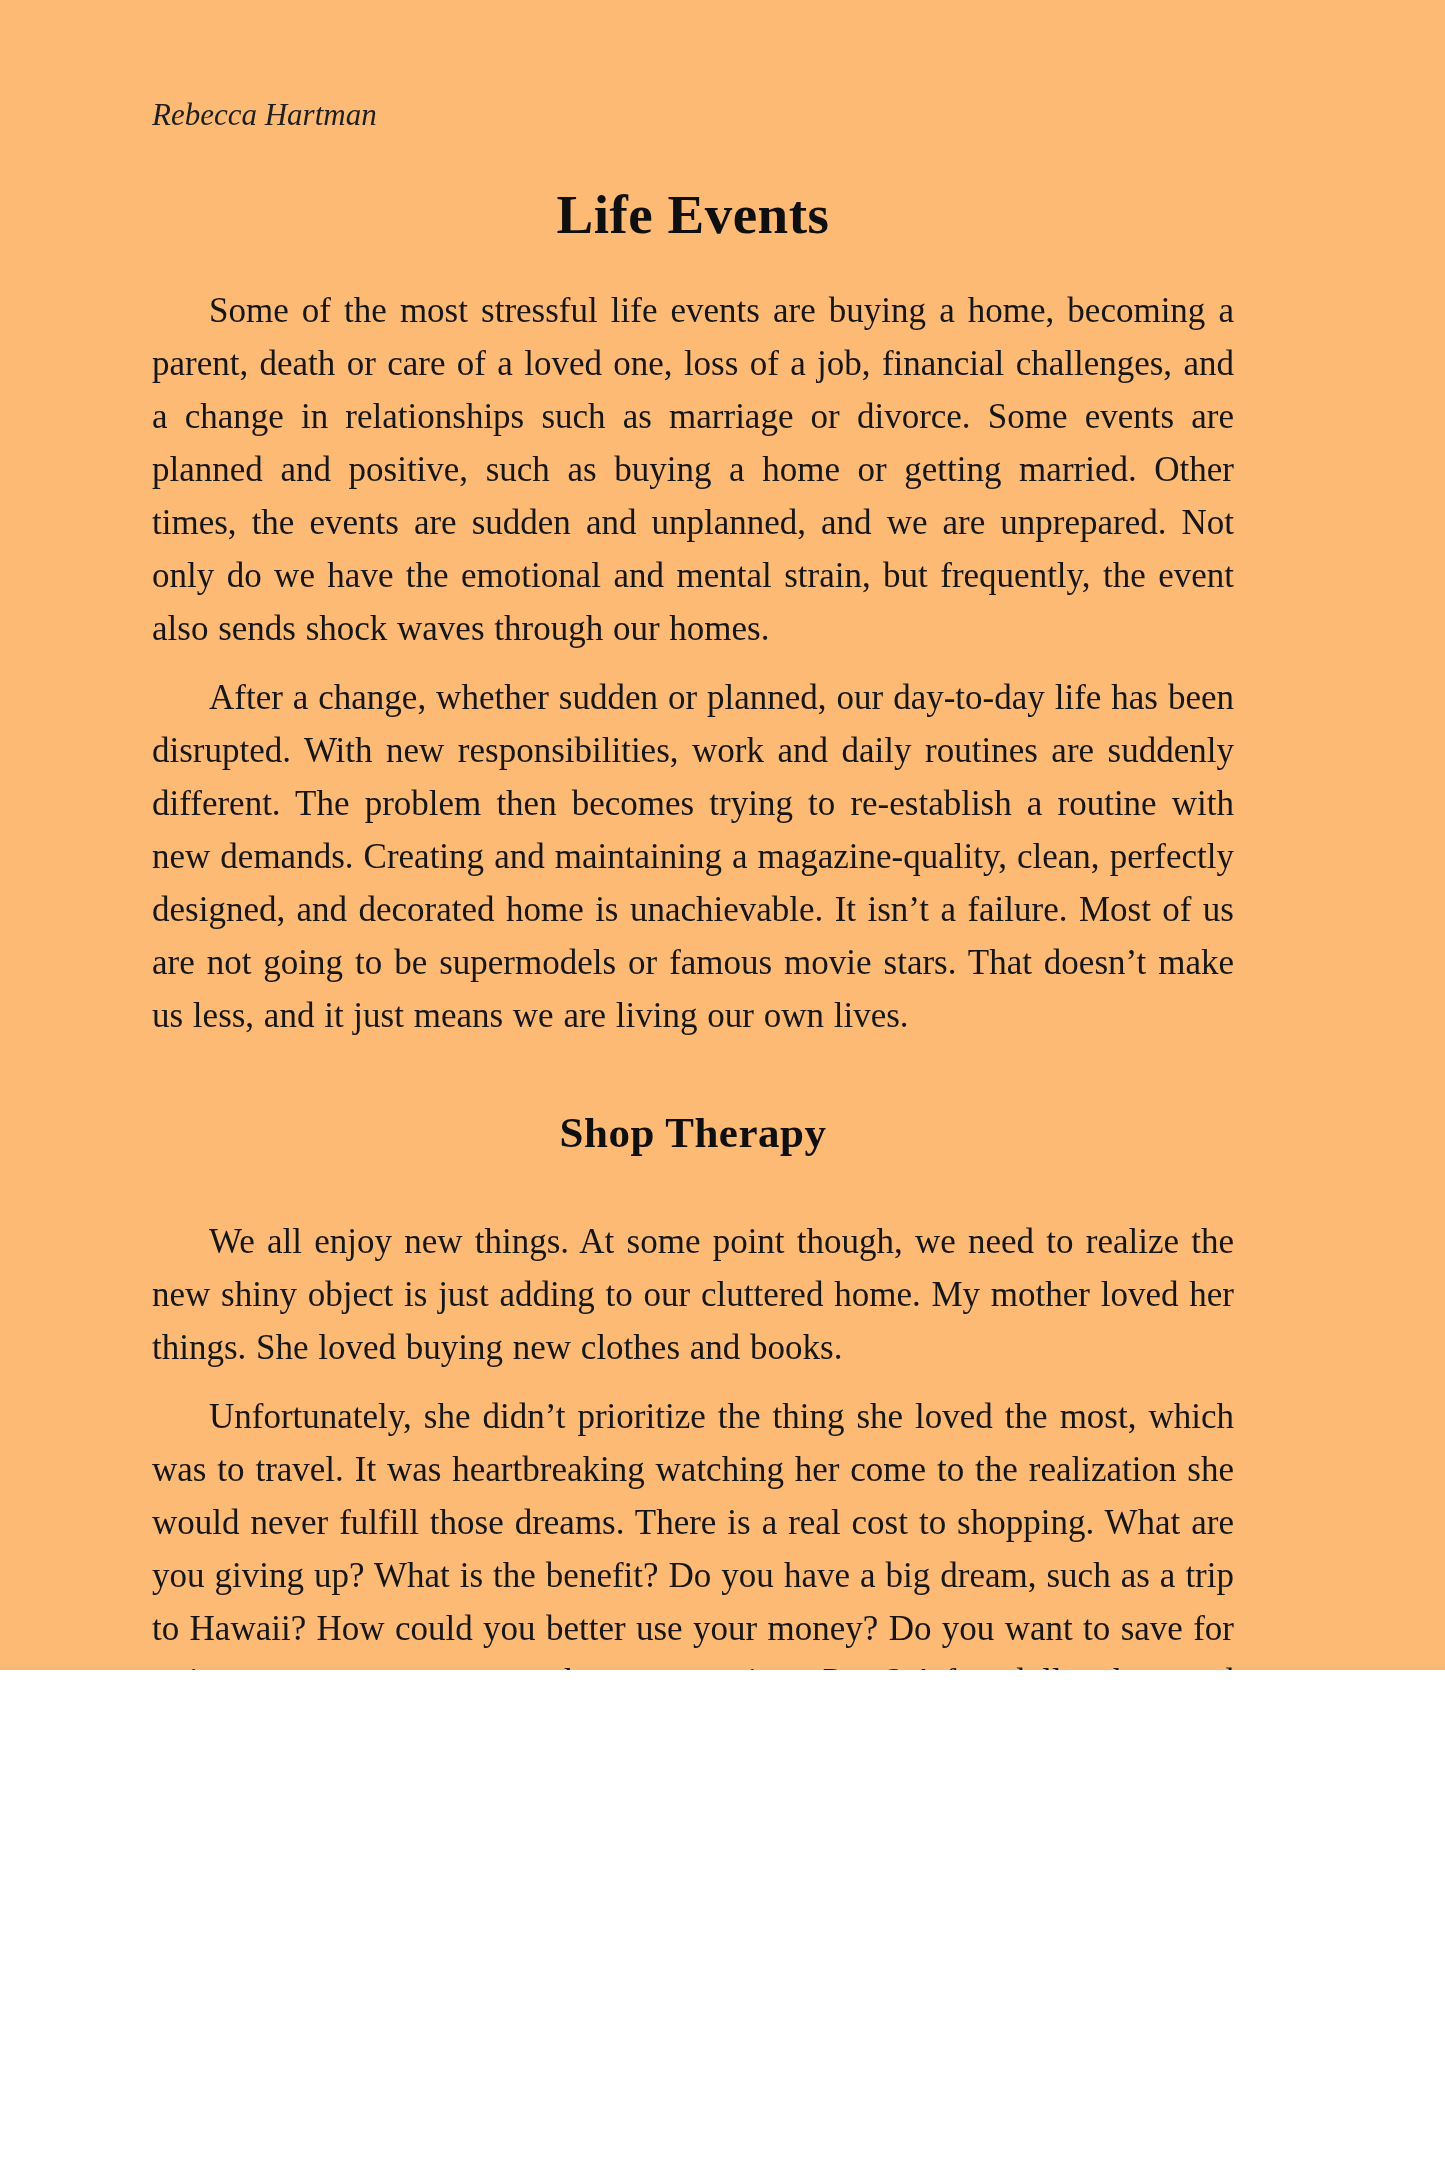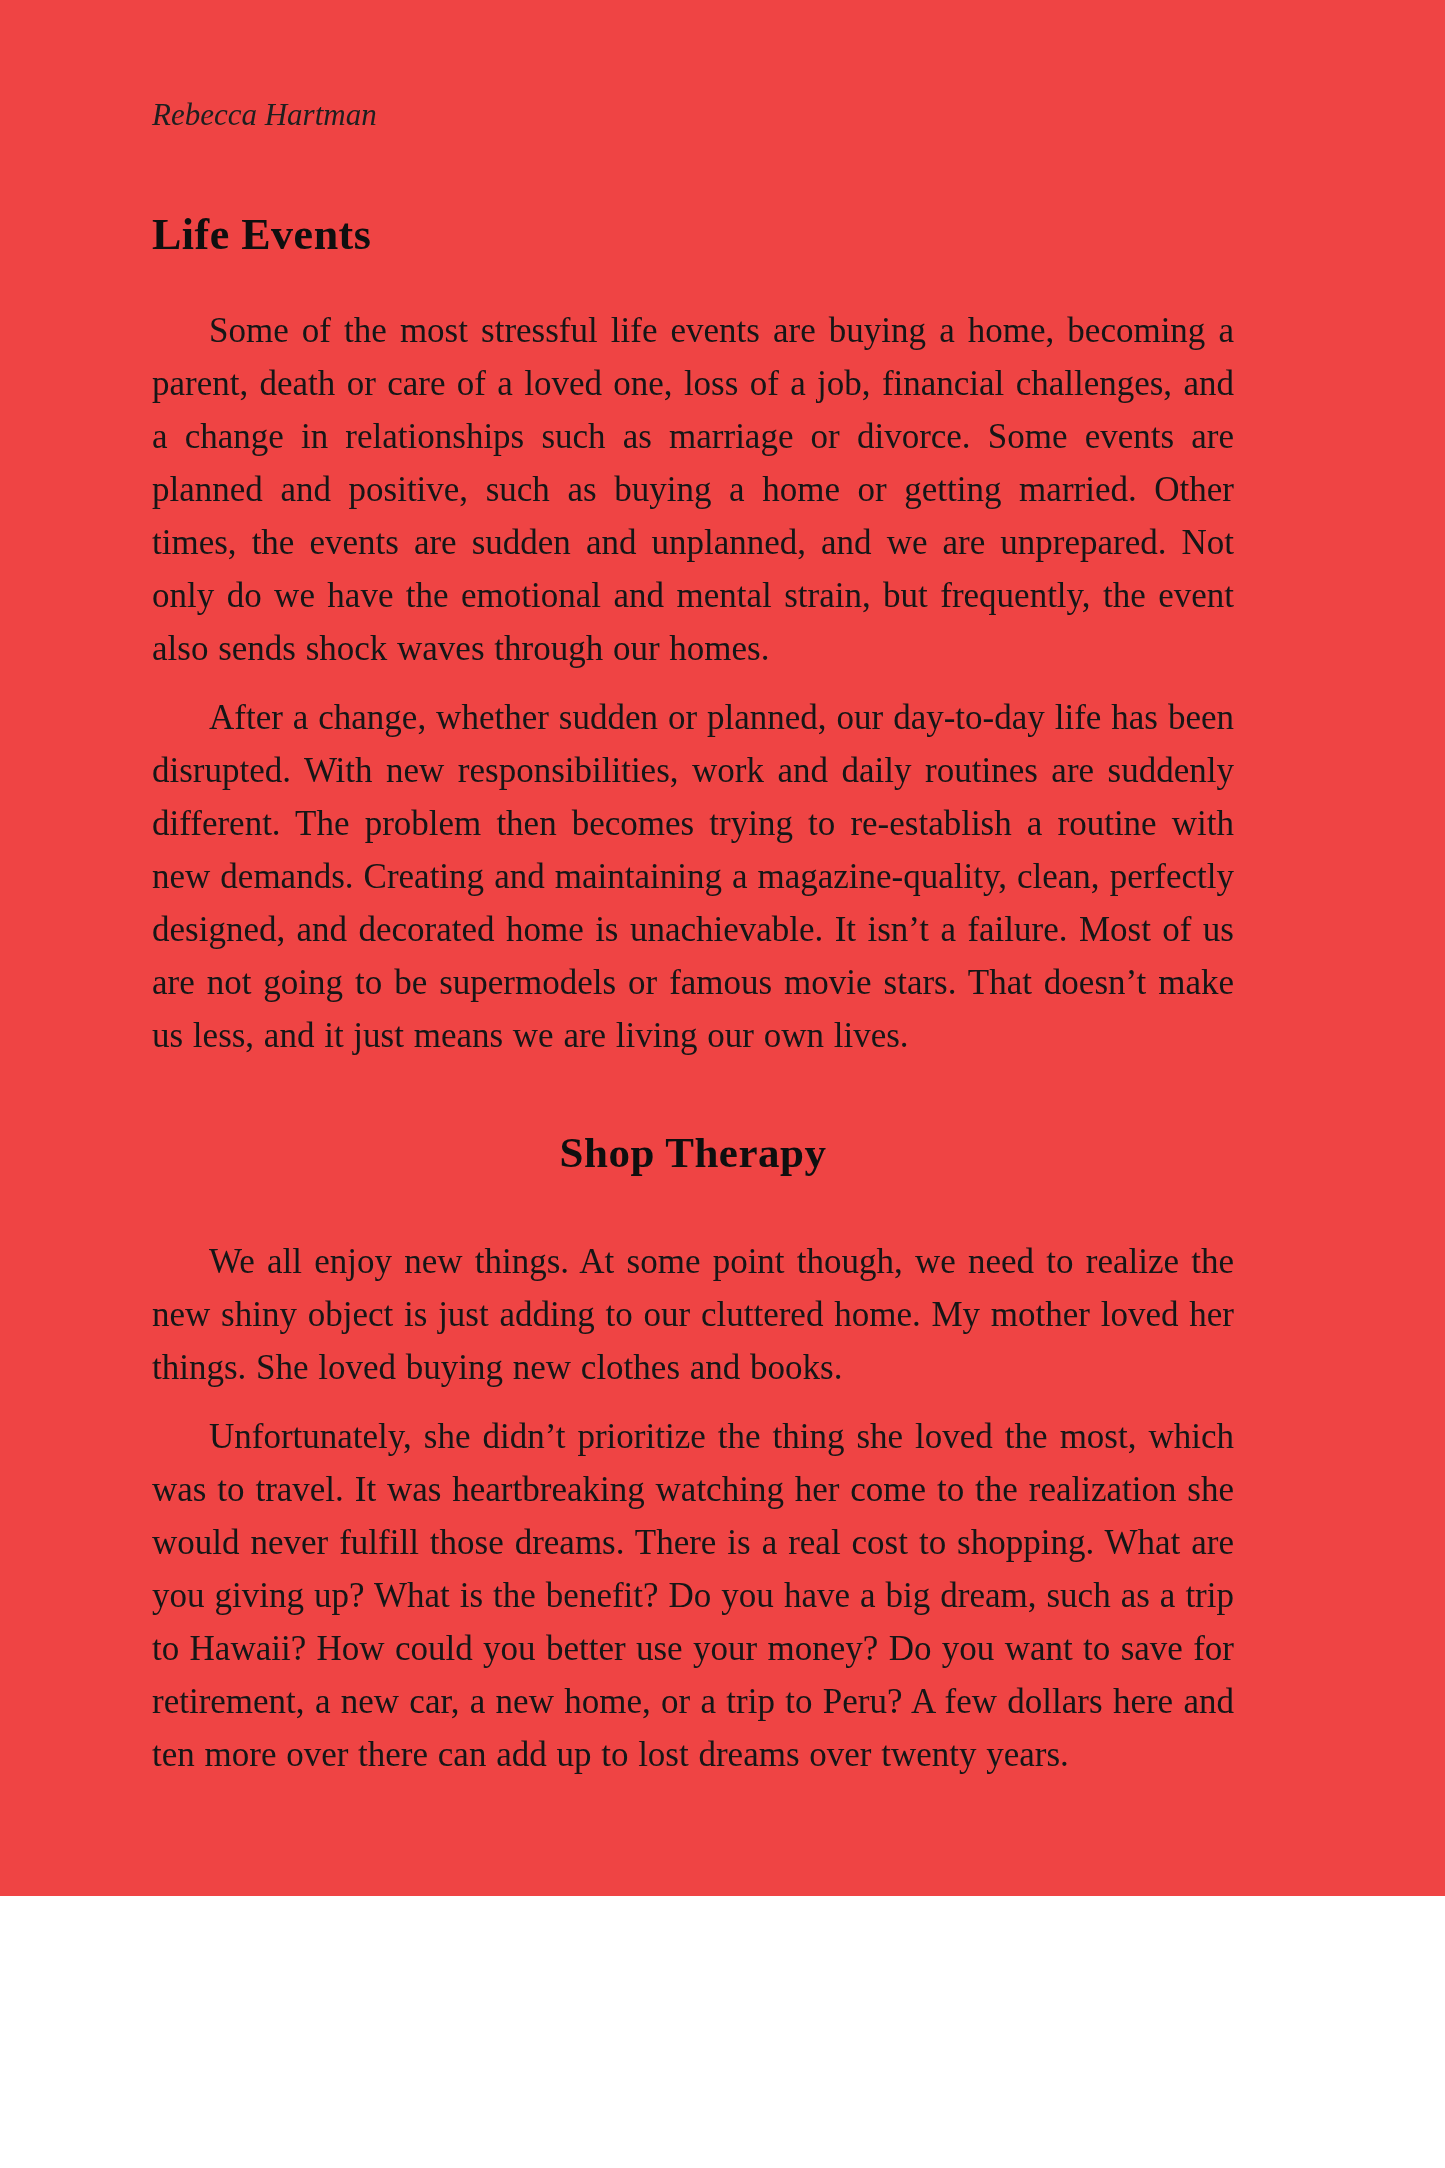--- a/index.html
+++ b/index.html
@@ -3,47 +3,47 @@
 <meta charset="utf-8">
 <style>
   html, body {
     margin: 0;
     padding: 0;
     background: #ffffff;
   }
   .page {
     position: relative;
     width: 1445px;
-    height: 1896px;
-    background: #ef4444;
+    height: 1670px;
+    background: #fdba74;
     font-family: "Liberation Serif", "DejaVu Serif", serif;
     color: #1a1a1a;
     overflow: hidden;
   }
   .content {
     position: absolute;
     left: 152px;
     top: 0;
     width: 1082px;
   }
   .running-header {
     margin: 96px 0 0 0;
     font-size: 31px;
     line-height: 37px;
     font-style: italic;
     color: #1f1f1f;
     text-align: left;
   }
   h1.section-heading {
-    margin: 76px 0 0 0;
-    font-size: 44px;
+    margin: 56px 0 0 0;
+    font-size: 55px;
     line-height: 52px;
     font-weight: bold;
     color: #0f0f0f;
-    text-align: left;
+    text-align: center;
     letter-spacing: 0.5px;
   }
   h2.section-heading {
     margin: 65px 0 0 0;
     font-size: 43px;
     line-height: 52px;
     font-weight: bold;
     color: #0f0f0f;
     text-align: center;
     letter-spacing: 0.5px;

